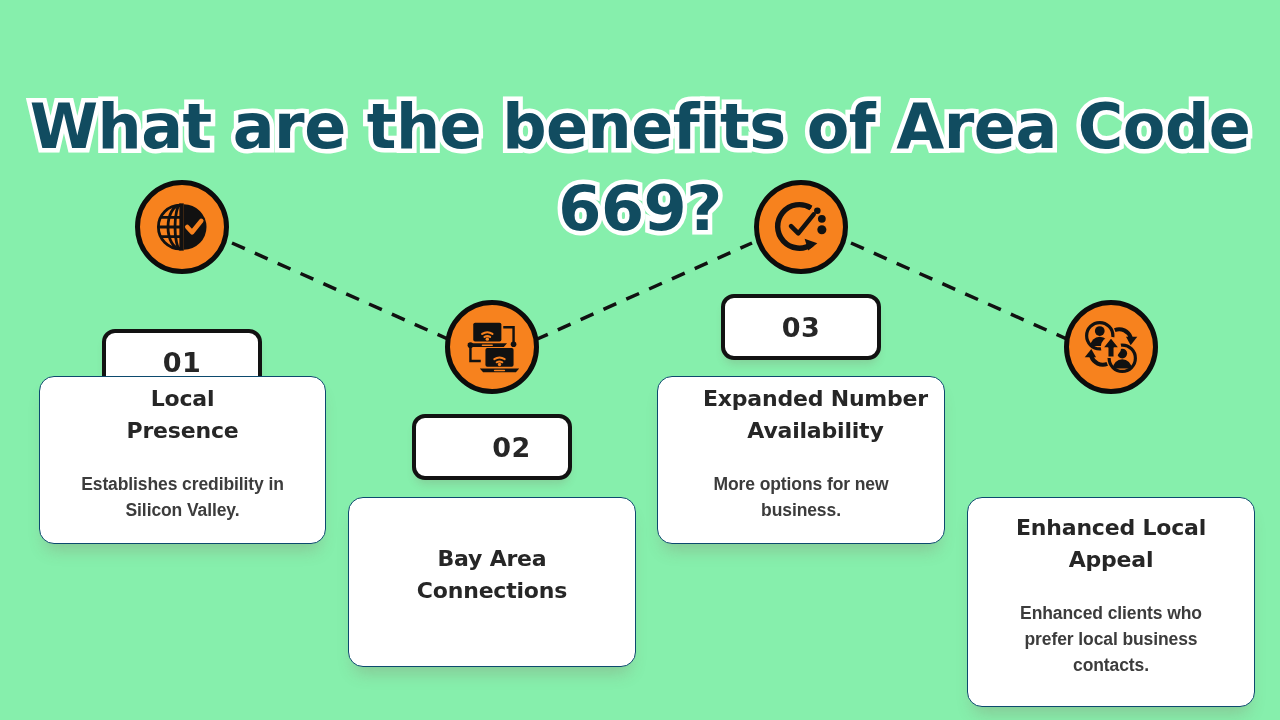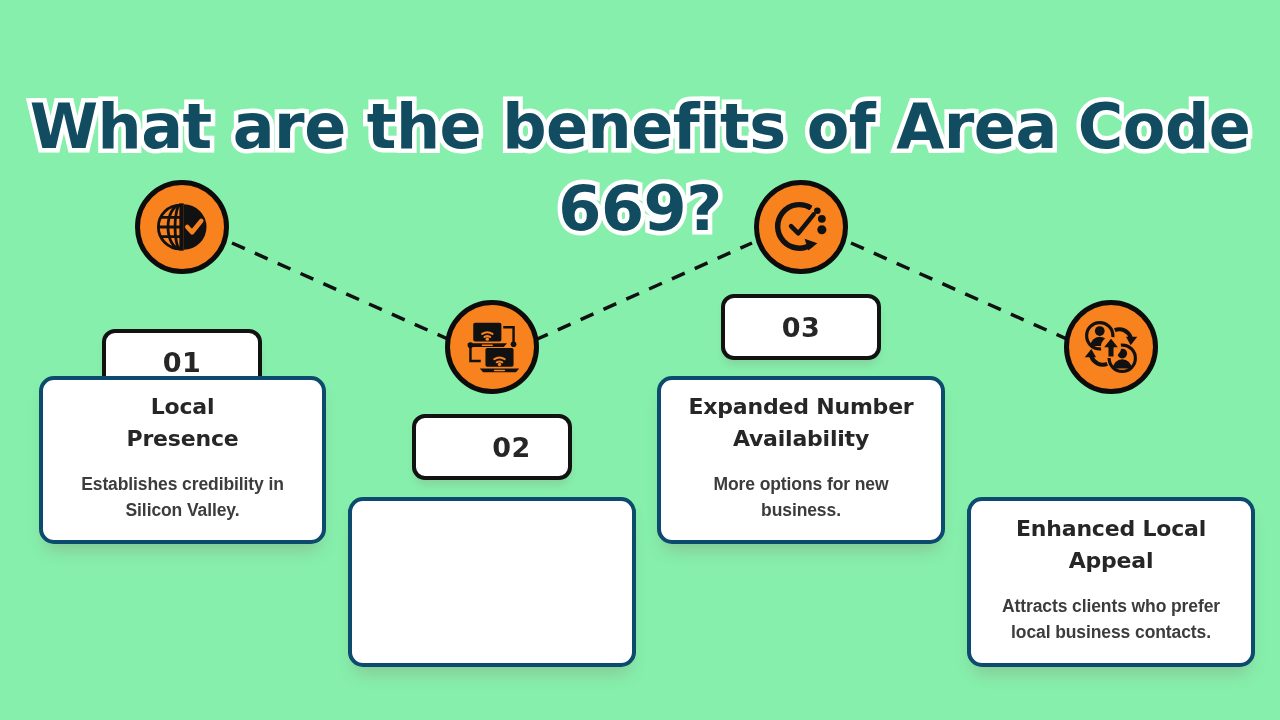--- a/index.html
+++ b/index.html
@@ -84,21 +84,21 @@
     font-size: 27px;
     color: #262626;
     letter-spacing: 0.5px;
     box-shadow: 0 7px 9px -3px rgba(120, 70, 70, 0.18);
   }
 
   
   .card {
     position: absolute;
     background: #ffffff;
-    border: 4px solid #0c4a6e;
+    border: 1px solid #0c4a6e;
     border-radius: 15px;
     box-sizing: border-box;
     display: flex;
     flex-direction: column;
     align-items: center;
     justify-content: center;
     padding: 14px 16px 16px;
     box-shadow: 0 12px 16px -6px rgba(140, 85, 85, 0.25);
   }
   .card-title {
@@ -111,41 +111,41 @@
     margin: 0 0 12px 0;
     letter-spacing: -0.2px;
   }
   .card-body {
     font-family: "Liberation Sans", sans-serif;
     font-weight: 700;
     font-size: 17.5px;
     line-height: 26px;
     color: #3c3c3c;
     text-align: center;
-    margin: 4px;
+    margin: 12px;
     letter-spacing: -0.1px;
   }
 
   
   
   #circle-1 { left: 135px; top: 180px; }
   #badge-1  { left: 102px; top: 282px; margin-top: 47px; }
   #card-1   { left: 39px;  top: 376px; width: 287px; height: 168px; }
   
   #circle-2 { left: 445px; top: 300px; }
   #badge-2  { left: 412px; top: 414px; padding-left: 39px; }
   #card-2   { left: 348px; top: 497px; width: 288px; height: 170px; }
   
   #circle-3 { left: 754px; top: 180px; }
   #badge-3  { left: 721px; top: 294px; }
-  #card-3   { left: 657px; top: 376px; width: 288px; height: 168px; }
+  #card-3   { left: 657px; top: 376px; width: 288px; height: 168px; align-items: flex-end; }
   
   #circle-4 { left: 1064px; top: 300px; }
   #badge-4  { left: 1031px; top: 414px; }
-  #card-4   { left: 967px; top: 497px; width: 288px; height: 170px; }
+  #card-4   { left: 967px; top: 497px; width: 288px; height: 210px; }
 </style>
 </head>
 <body>
 
 <div id="stage">
 
   <h1 id="title">What are the benefits of Area Code 669?</h1>
 
   <svg id="connectors" viewBox="0 0 1280 720" width="1280" height="720" aria-hidden="true">
     <line x1="232" y1="243" x2="450" y2="340" stroke="#111111" stroke-width="3.5" stroke-dasharray="14 11" stroke-linecap="butt"></line>
@@ -209,20 +209,22 @@
           </g>
           <circle cx="40" cy="50.6" r="1.8" fill="#f7821e"></circle>
           <path d="M19 55 H61 L57.5 59 H22.5 Z" fill="#111111"></path>
           <rect x="34" y="56.2" width="12" height="1.6" rx="0.8" fill="#f7821e"></rect>
         </g>
       </svg>
     </span>
   </div>
   <div class="num-badge" id="badge-2">02</div>
   <div class="card" id="card-2">
+    <p class="card-title" style="white-space:pre-line">Bay Area
+Connections</p>
   </div>
 
   <div class="icon-circle" id="circle-3">
     <span>
       <svg width="58" height="58" viewBox="0 0 64 64">
 
         <path d="M43 11 A24 24 0 1 0 44 51" fill="none" stroke="#111111" stroke-width="6" stroke-linecap="butt"></path>
         <path d="M36 45 L50 50 L40 58 Z" fill="#111111"></path>
 
         <path d="M21 31 L29 39 L46 18" fill="none" stroke="#111111" stroke-width="5" stroke-linecap="round" stroke-linejoin="round"></path>
@@ -264,16 +266,16 @@
         <path d="M16 43 L4 43 L11 34 Z" fill="#111111"></path>
 
         <circle cx="32" cy="32" r="11" fill="#f7821e"></circle>
         <path d="M32 22 L41 33 H35.5 V43 H28.5 V33 H23 Z" fill="#111111" stroke="#f7821e" stroke-width="1.6" stroke-linejoin="round"></path>
       </svg>
     </span>
   </div>
   <div class="card" id="card-4">
     <p class="card-title" style="white-space:pre-line">Enhanced Local
 Appeal</p>
-    <p class="card-body">Attracts clients who prefer local business contacts.</p>
+    <p class="card-body">Enhanced clients who prefer local business contacts.</p>
   </div>
 
 </div>
 
 </body></html>

